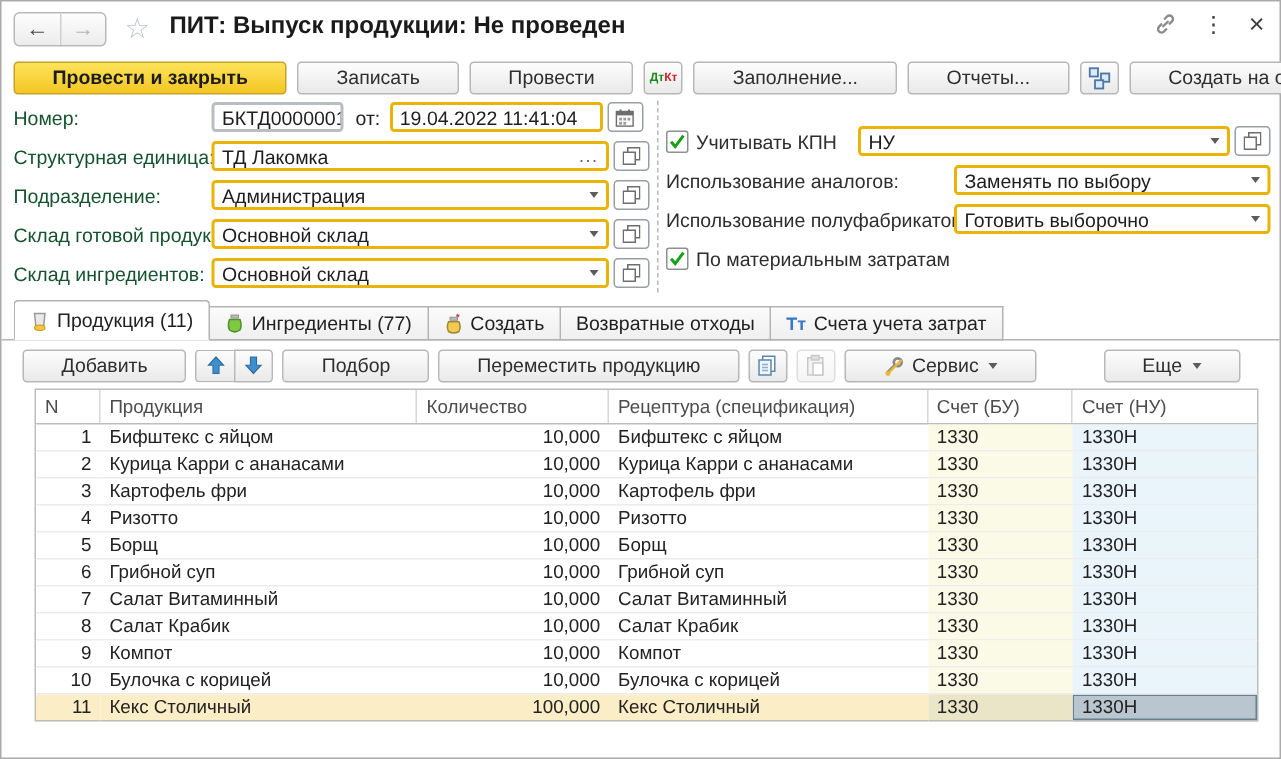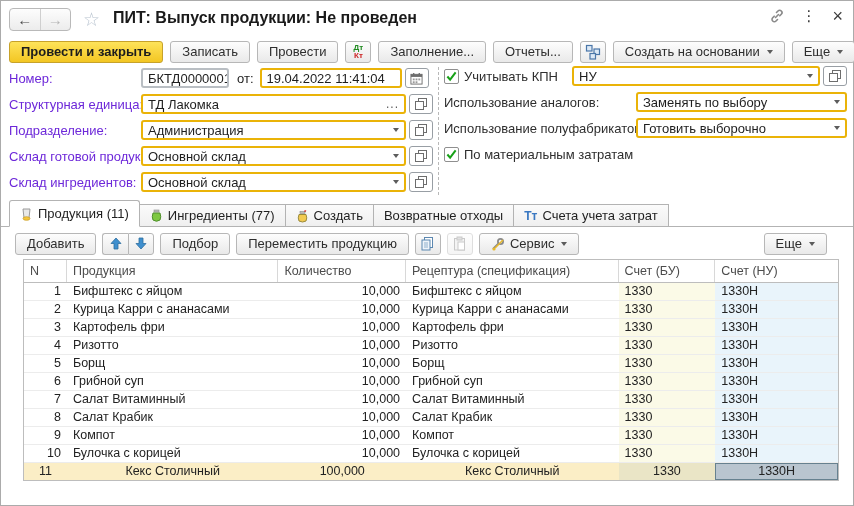--- a/index.html
+++ b/index.html
@@ -16,35 +16,35 @@
   .nav-btn.fwd  { color:#b4b4b4; }
   .star { position:absolute; left:82px; top:7px; font-size:19px; color:#b9c4d0; cursor:pointer; }
   .doc-title { position:absolute; left:112px; top:8px; font-size:16px; font-weight:bold; color:#1a1a1a; white-space:nowrap; }
   .tb-right { position:absolute; right:10px; top:6px; display:flex; align-items:center; gap:16px; }
   .tb-ico { color:#6e6e6e; cursor:pointer; display:flex; align-items:center; }
   .dots { font-size:15px; color:#3c3c3c; }
   .close-x { font-size:18px; color:#3c3c3c; line-height:1; }
 
   
   .cmdbar { position:absolute; top:37px; left:0; right:0; height:27px; display:flex; align-items:center; padding:0 8px; gap:7px; }
-  .btn { height:22px; display:inline-flex; align-items:center; padding:0 11px; border:1px solid #b7b7b7;
+  .btn { height:22px; display:inline-flex; align-items:center; padding:0 25px; border:1px solid #b7b7b7;
     border-radius:3px; background:linear-gradient(#fdfdfd,#e9e9e9); font-size:13px; color:#2e2e2e; cursor:pointer; white-space:nowrap; }
   .btn.primary { background:linear-gradient(#fee35a,#f3c623); border-color:#c7a22a; font-weight:bold; color:#1c1c1c; }
   .btn.iconbtn { padding:0 4px; min-width:26px; justify-content:center; }
   .caret { display:inline-block; width:0; height:0; border-top:4px solid #5c5c5c; border-left:3.5px solid transparent; border-right:3.5px solid transparent; margin-left:7px; }
-  .dtkt { display:flex; flex-direction:column; line-height:8px; font-size:8px; font-weight:bold; }
+  .dtkt { display:flex; flex-direction:row; line-height:8px; font-size:8px; font-weight:bold; }
   .dtkt .dt { color:#1d8a1d; } .dtkt .kt { color:#cc2424; }
   .cmd-right { margin-left:auto; display:flex; gap:7px; }
 
   
   .formarea { position:absolute; top:64px; left:0; right:0; height:134px; font-size:13px; }
   .fcol-left  { position:absolute; left:8px;  top:3px; width:424px; }
-  .fcol-right { position:absolute; left:443px; top:1px; width:403px; }
+  .fcol-right { position:absolute; left:443px; top:19px; width:403px; }
   .frow { display:flex; align-items:center; height:20px; margin-bottom:6px; }
-  .flabel { width:132px; color:#6d28d9; flex:none; white-space:nowrap; }
+  .flabel { width:132px; color:#14532d; flex:none; white-space:nowrap; }
   .field { border:2px solid #eab308; border-radius:3px; background:#fff; height:20px; display:flex; align-items:center;
     padding:0 5px; color:#1e1e1e; cursor:text; overflow:hidden; white-space:nowrap; }
   .field .caret { margin-left:auto; cursor:pointer; }
   .field .inner-tool { margin-left:auto; color:#5a5a5a; font-size:12px; letter-spacing:1px; cursor:pointer; }
   .field.ro { border-color:#b9bec3; width:88px; flex:none; }
   .sq-btn { width:24px; height:20px; flex:none; margin-left:3px; border:1px solid #989ea4; border-radius:3px;
     background:#fff; display:flex; align-items:center; justify-content:center; cursor:pointer; }
   .ot-label { margin:0 6px 0 8px; flex:none; }
   .cb { width:15px; height:15px; flex:none; border:1px solid #8f8f8f; border-radius:2px; background:#fff;
     display:flex; align-items:center; justify-content:center; cursor:pointer; margin-right:5px; }
@@ -71,21 +71,21 @@
   .tt-right { margin-left:auto; margin-right:26px; }
 
   
   .grid { position:absolute; left:22px; top:258px; width:816px; }
   .ghead { display:flex; height:24px; border:1px solid #bdbdbd; background:#fff; }
   .ghead .cell { display:flex; align-items:center; color:#4c4c4c; border-right:1px solid #d8d8d8; font-size:12.5px; }
   .ghead .cell:last-child { border-right:none; }
   .cell { padding:0 6px; overflow:hidden; white-space:nowrap; }
   .trow { display:flex; height:18px; border-left:1px solid #bdbdbd; border-right:1px solid #bdbdbd; cursor:pointer; }
   .trow .cell { font-size:12.5px; line-height:17px; border-bottom:1px solid #ececec; color:#222; }
-  .gbody .trow:last-child .cell { border-bottom:1px solid #bdbdbd;text-align:center; }
+  .gbody .trow:last-child .cell { border-bottom:1px solid #bdbdbd; }
   .c-n    { width:43px;  text-align:right; color:#333; }
   .c-prod { width:212px; }
   .c-qty  { width:128px; text-align:right; }
   .c-rec  { width:213px; }
   .c-bu   { width:97px;  background:#fbfae7; }
   .c-nu   { width:123px; background:#e9f4fb; }
   .trow.selected .cell { background:#fbeec6; }
   .trow.selected .c-bu { background:#eae5c6; }
   .trow.selected .c-nu.cell-focused { background:#b9c5cf; box-shadow:inset 0 0 0 1px #66818f; }
 

